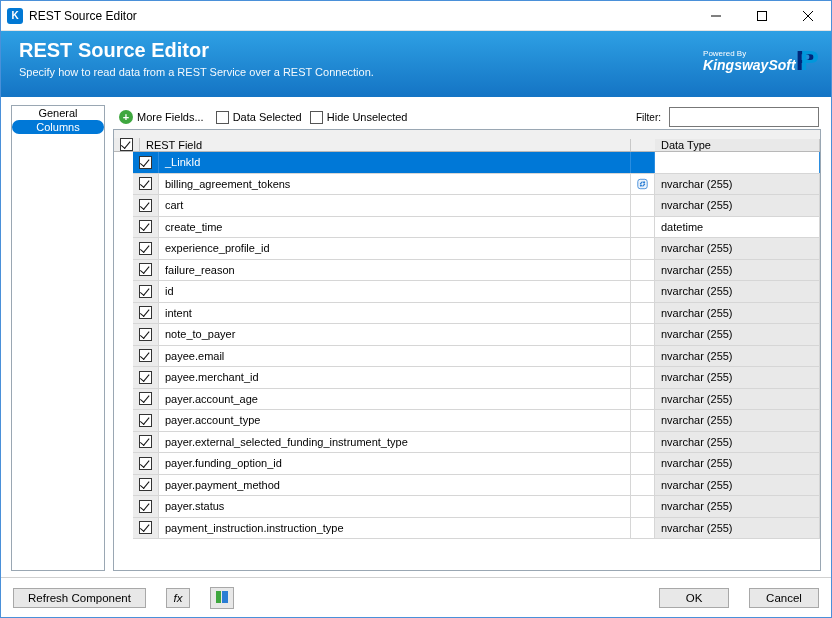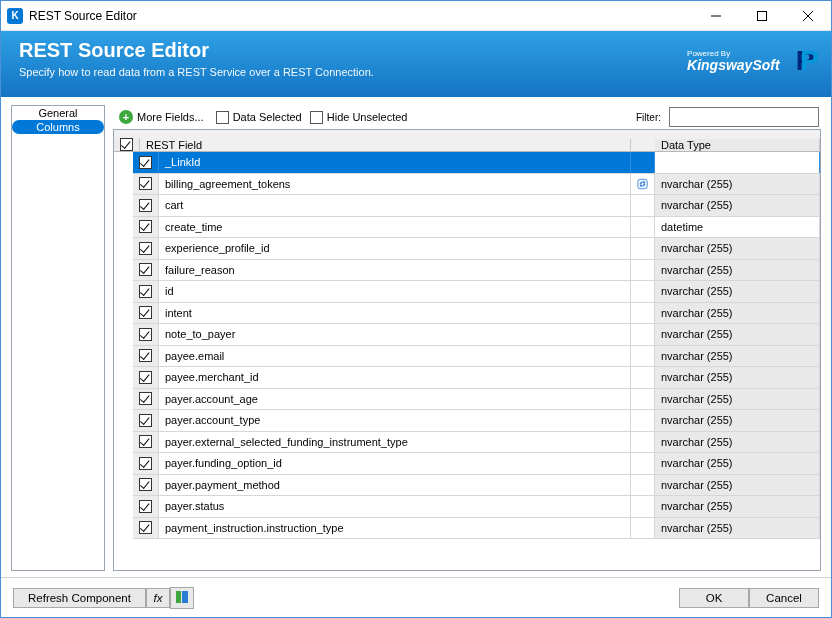--- a/index.html
+++ b/index.html
@@ -7,21 +7,21 @@
   .window { width: 832px; height: 618px; border: 1px solid #4a90d9; background: #fff; display: flex; flex-direction: column; position: relative; }
   .titlebar { height: 30px; display: flex; align-items: center; padding: 0 0 0 6px; background: #fff; border-bottom: 1px solid #e5e5e5; }
   .titlebar .app-icon { width: 16px; height: 16px; background: #0078d4; border-radius: 3px; display: flex; align-items: center; justify-content: center; color: #fff; font-weight: bold; font-size: 10px; margin-right: 6px; }
   .titlebar .title { flex: 1; font-size: 12px; }
   .titlebar .winbtns { display: flex; height: 100%; }
   .titlebar .winbtn { width: 46px; height: 100%; display: flex; align-items: center; justify-content: center; }
 
   .ribbon { height: 66px; background: linear-gradient(#2ea0e4, #1474c4); color: #fff; padding: 8px 18px 8px 18px; display: flex; align-items: flex-start; justify-content: space-between; }
   .ribbon h1 { margin: 0 0 4px 0; font-size: 20px; font-weight: 600; }
   .ribbon .sub { font-size: 11px; opacity: 0.95; }
-  .ribbon .logos { display: flex; align-items: center; gap: 16px; margin-top: 6px; }
+  .ribbon .logos { display: flex; align-items: center; margin-top: 6px; }
   .kingsway { font-weight: bold; font-style: italic; font-size: 14px; color: #fff; line-height: 1; }
   .kingsway small { display: block; font-size: 8px; font-style: normal; font-weight: normal; }
   .paypal { display: flex; }
   .paypal .p1, .paypal .p2 { font-size: 28px; font-weight: 900; font-family: Arial; letter-spacing: -6px; }
   .paypal .p1 { color: #00277a; }
   .paypal .p2 { color: #0097db; margin-left: -8px; }
 
   .body { flex: 1; display: flex; padding: 8px 10px 6px 10px; gap: 8px; min-height: 0; }
   .sidebar { width: 94px; border: 1px solid #9aa7b3; background: #fff; }
   .sidebar .item { padding: 1px 4px; font-size: 11px; text-align: center; }
@@ -52,21 +52,21 @@
   .col-type { width: 165px; background: #e9e9e9; }
   .row.selected { background: #0078d7; color: #fff; }
   .row.selected .cell { border-right-color: #2a8de0; }
   .row.selected .col-chk { background: #0078d7; }
   .row.selected .col-type { background: #0078d7; }
   .row.white-type .col-type { background: #fff; }
   .checkmark { width: 13px; height: 13px; border: 1px solid #333; background: #fff; display: flex; align-items: center; justify-content: center; }
   .checkmark::after { content: ""; width: 8px; height: 4px; border-left: 1.8px solid #111; border-bottom: 1.8px solid #111; transform: rotate(-50deg) translate(0px,-1px); }
   .link-ico { width:14px; height:14px; }
 
-  .footer { height: 40px; border-top: 1px solid #d0d0d0; display: flex; align-items: center; padding: 0 12px; gap: 0; }
+  .footer { height: 40px; border-top: 1px solid #d0d0d0; display: flex; align-items: center; padding: 0 12px; gap: 20px; }
   .btn { border: 1px solid #a8a8a8; background: #e8e8e8; padding: 3px 14px; font-size: 11.5px; min-width: 70px; text-align: center; }
   .btn.small { min-width: 24px; padding: 3px 5px; }
   .footer .spacer { flex: 1; }
 </style>
 </head>
 <body>
 
 <div class="window">
 
   <div class="titlebar">

